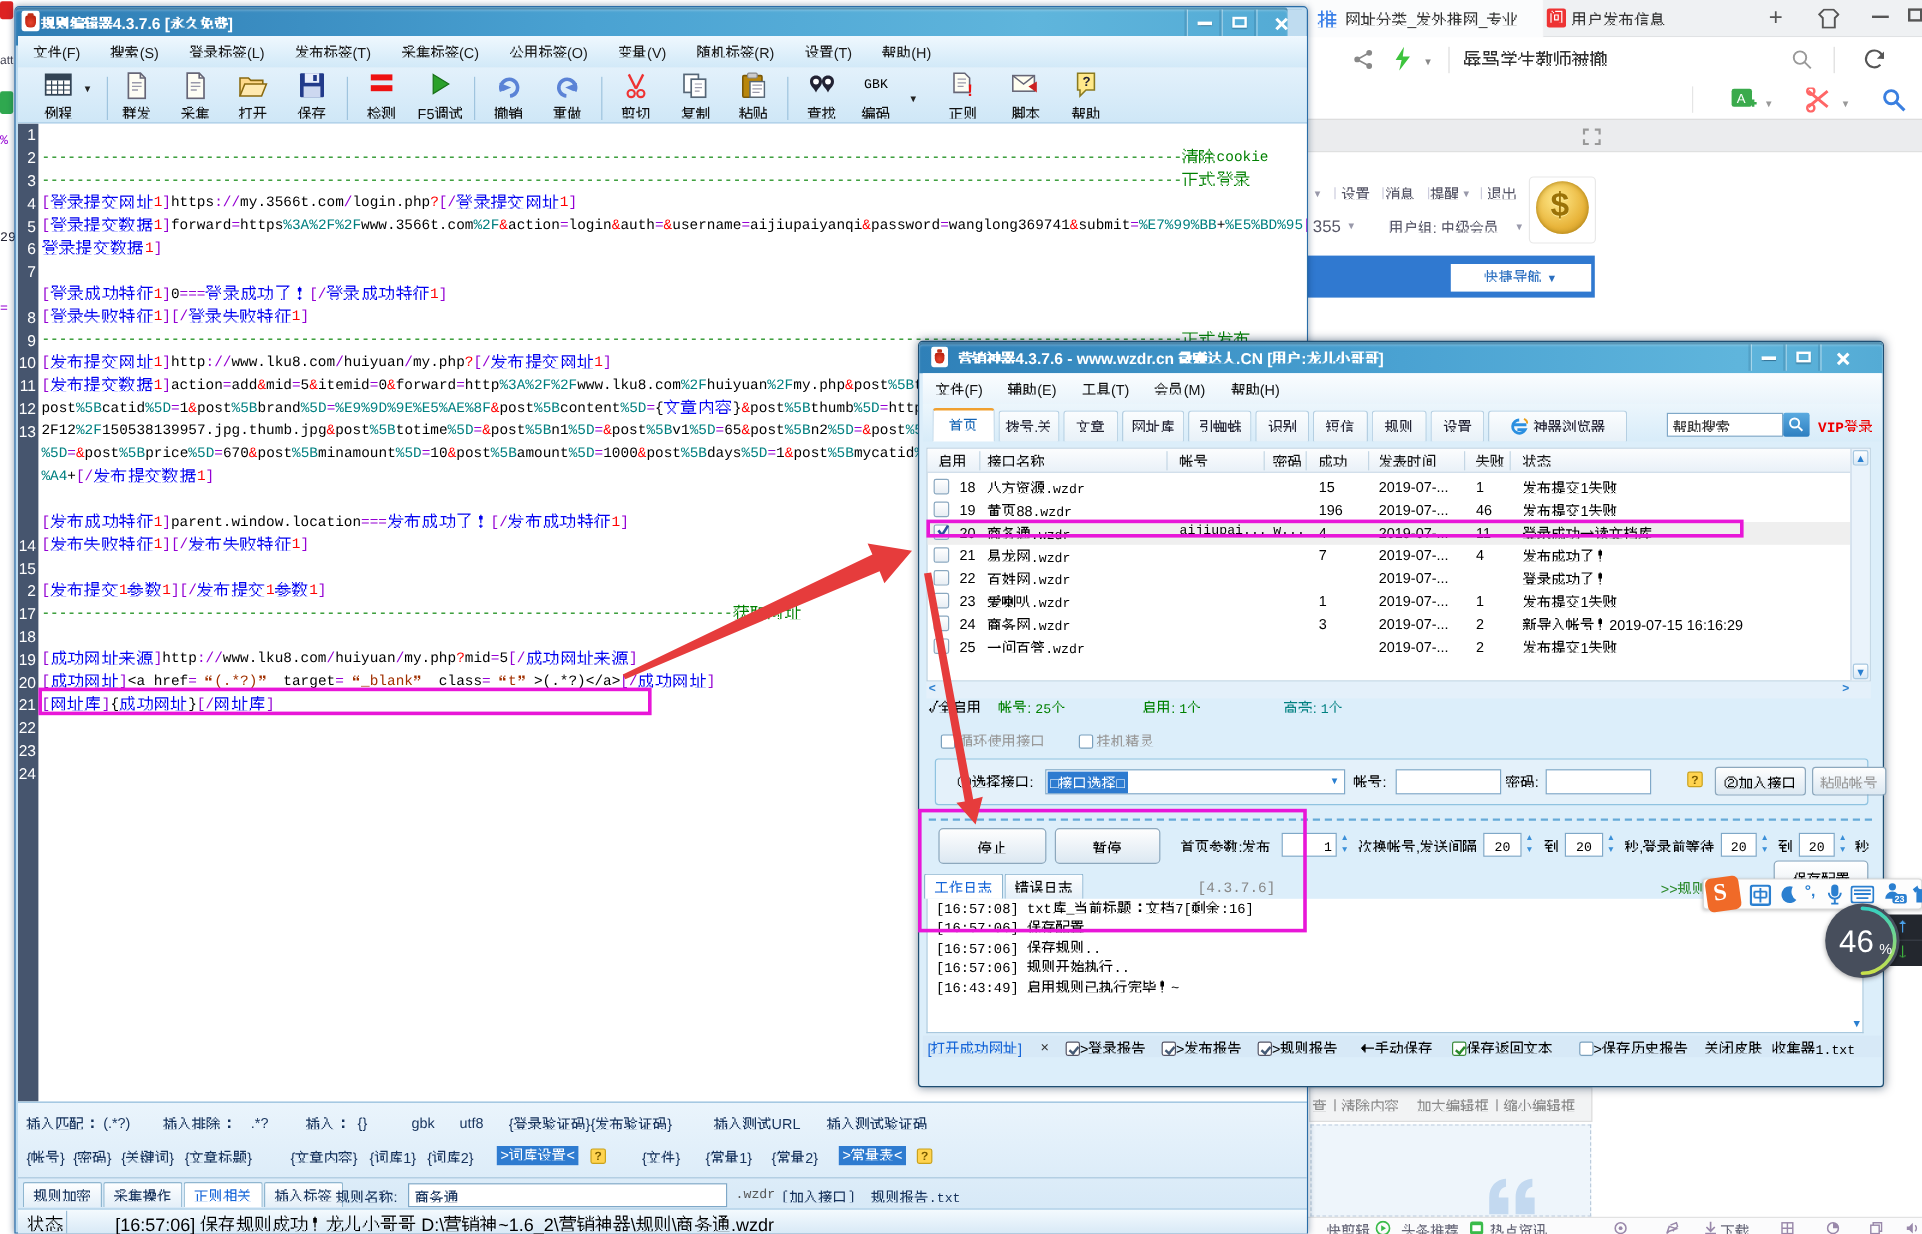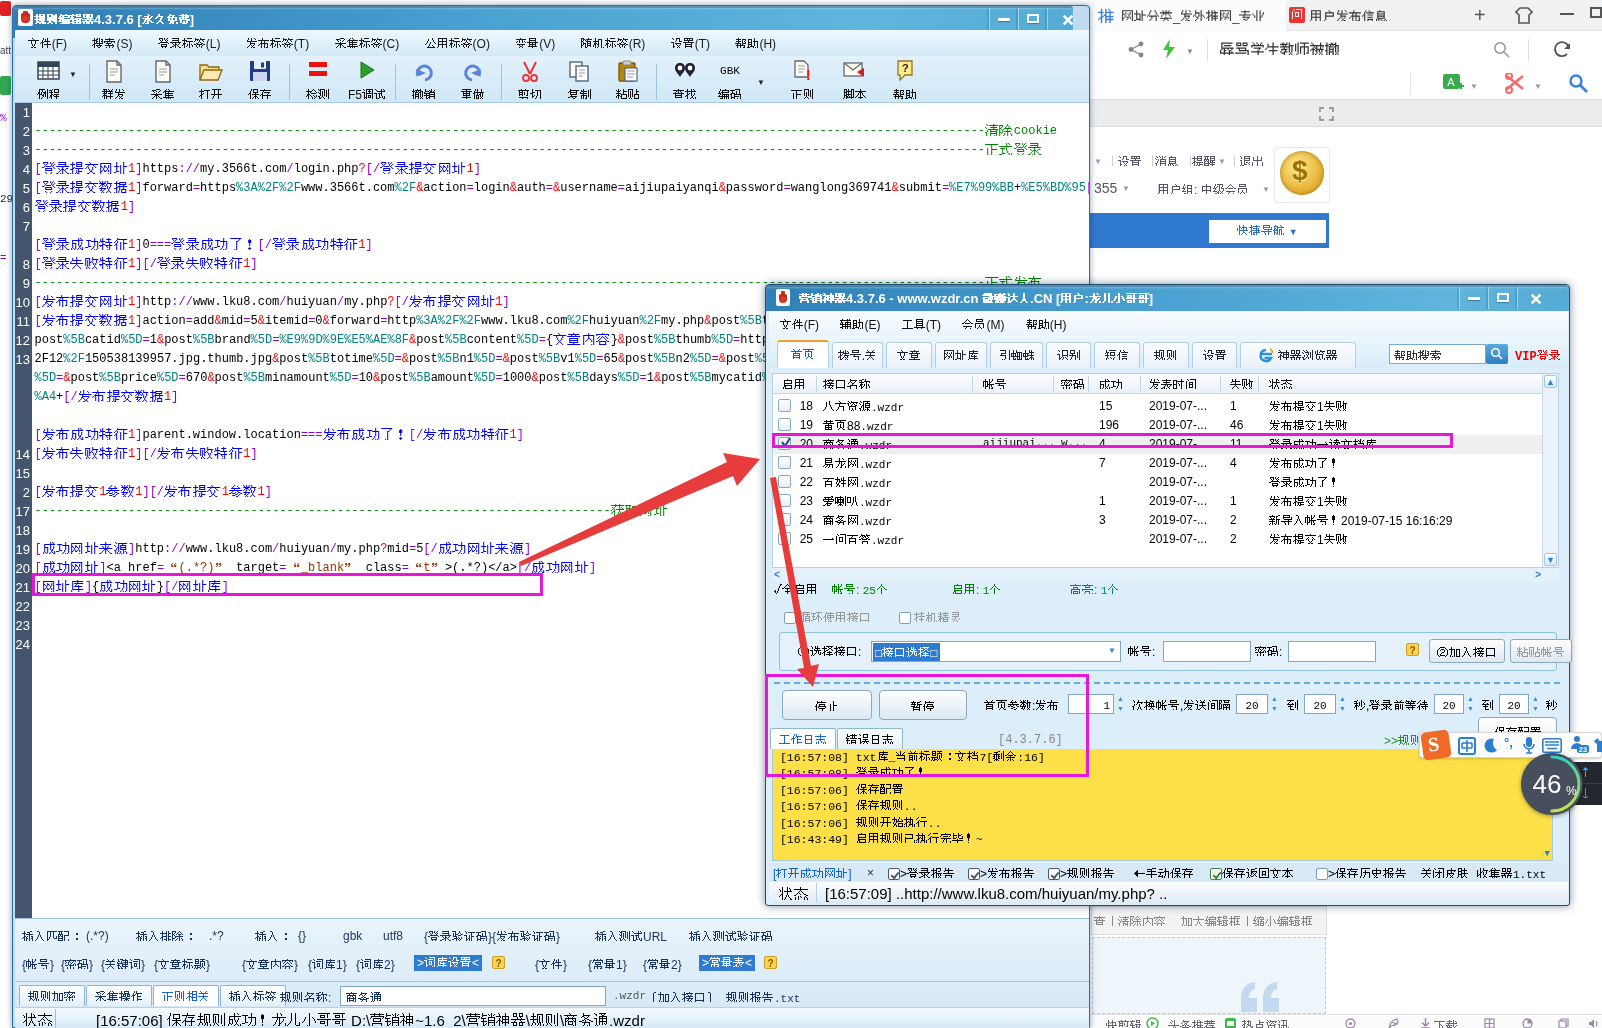--- a/index.html
+++ b/index.html
@@ -73,21 +73,21 @@
 .mcb{position:absolute;left:5px;top:2px;width:13px;height:13px;border:1px solid #8aa8c0;
  background:linear-gradient(#fff,#e8eef4);border-radius:2px}
 #vsb{position:absolute;right:0;top:0;width:16px;bottom:0;background:#eaf3fb;border-left:1px solid #c8d8e6}
 .sbtn{position:absolute;left:1px;width:13px;height:13px;color:#2a7fd0;text-align:center;line-height:12px;font-size:9px}
 #mkinfo{position:absolute;left:6px;top:297px;width:790px;height:16px;color:#000}
 #mkgroup{position:absolute;left:13px;top:347px;width:778px;height:39px;border:1px solid #8fc3e0;border-radius:3px;background:#e4f1fa}
 .inp{position:absolute;background:#fff;border:1px solid #7fa8c8;height:19px}
 .btn{position:absolute;border:1px solid #8da8bd;border-radius:3px;background:linear-gradient(#fefefe,#dce8f2);
  text-align:center;color:#000}
 .spin{position:absolute;width:11px;height:19px;font-size:7px;color:#3a8fd8;line-height:9.5px;text-align:center}
-#mklog{position:absolute;left:6px;top:464px;width:781px;height:112px;background:#fde047;border:1px solid #a8c8de;border-top:none}
+#mklog{position:absolute;left:6px;top:464px;width:781px;height:112px;background:#ffffff;border:1px solid #a8c8de;border-top:none}
 #mklog div{height:16.4px;line-height:16.4px;white-space:pre;font-family:"Liberation Mono",monospace;font-size:11.5px}
 #mkbottom{position:absolute;left:3px;top:578px;width:799px;height:18px;background:#d7e9f7;color:#000}
 #mkstatus{position:absolute;left:3px;top:597px;width:799px;height:22px;border-radius:0 0 2px 2px;
  background:linear-gradient(#fcfdfe,#dfeaf4);color:#000;font-size:15px}
 .ckb{display:inline-block;width:12px;height:12px;border:1px solid #7aa0bd;background:#fff;border-radius:2px;
  vertical-align:-2px;position:relative}
 .ckb.on:after{content:"";position:absolute;left:2px;top:0px;width:6px;height:3px;
  border-left:2px solid #2a8a2a;border-bottom:2px solid #2a8a2a;transform:translateY(3px) rotate(-50deg)}
 .ckb.on.dk:after{border-color:#455a75}
 
@@ -2411,33 +2411,20 @@
             <use href="#a："></use>
           </svg><svg class="q ga" viewBox="0 0 12 12">
             <use href="#a文"></use>
           </svg><svg class="q ga" viewBox="0 0 12 12">
             <use href="#a档"></use>
           </svg>7[<svg class="q ga" viewBox="0 0 12 12">
             <use href="#a剩"></use>
           </svg><svg class="q ga" viewBox="0 0 12 12">
             <use href="#a余"></use>
           </svg>:16]</div>
-  <div> [16:57:08] <svg class="q ga" viewBox="0 0 12 12">
-            <use href="#a登"></use>
-          </svg><svg class="q ga" viewBox="0 0 12 12">
-            <use href="#a录"></use>
-          </svg><svg class="q ga" viewBox="0 0 12 12">
-            <use href="#a成"></use>
-          </svg><svg class="q ga" viewBox="0 0 12 12">
-            <use href="#a功"></use>
-          </svg><svg class="q ga" viewBox="0 0 12 12">
-            <use href="#a了"></use>
-          </svg><svg class="q ga" viewBox="0 0 12 12">
-            <use href="#a！"></use>
-          </svg></div>
   <div> [16:57:06] <svg class="q ga" viewBox="0 0 12 12">
             <use href="#a保"></use>
           </svg><svg class="q ga" viewBox="0 0 12 12">
             <use href="#a存"></use>
           </svg><svg class="q ga" viewBox="0 0 12 12">
             <use href="#a配"></use>
           </svg><svg class="q ga" viewBox="0 0 12 12">
             <use href="#a置"></use>
           </svg></div>
   <div> [16:57:06] <svg class="q ga" viewBox="0 0 12 12">
@@ -2574,29 +2561,20 @@
           </svg><svg class="q ga" viewBox="0 0 12 12">
             <use href="#a肤"></use>
           </svg></div>
   <div class="abs" style="left:708px;top:3px"><svg class="q ga" viewBox="0 0 12 12">
             <use href="#a收"></use>
           </svg><svg class="q ga" viewBox="0 0 12 12">
             <use href="#a集"></use>
           </svg><svg class="q ga" viewBox="0 0 12 12">
             <use href="#a器"></use>
           </svg><i class="mono" style="font-size:11px">1.txt</i></div>
- </div>
- <div id="mkstatus">
-  <div class="abs" style="left:10px;top:3px"><svg class="q gd" viewBox="0 0 15 15">
-            <use href="#d状"></use>
-          </svg><svg class="q gd" viewBox="0 0 15 15">
-            <use href="#d态"></use>
-          </svg></div>
-  <div class="abs" style="left:47px;top:1px;width:1px;height:19px;background:#b5cde0"></div>
-  <div class="abs" style="left:56px;top:3px;font-family:'Liberation Sans',sans-serif">[16:57:09] ..http://www.lku8.com/huiyuan/my.php? ..</div>
  </div>
 </div>
 
 <div class="magbox" style="left:32px;top:573px;width:511px;height:23px"></div>
 <div class="magbox" style="left:772px;top:433px;width:681px;height:15px"></div>
 <div class="magbox" style="left:765px;top:674px;width:324px;height:103px"></div>
 <svg class="abs" style="left:0;top:0;z-index:65;pointer-events:none" width="1602" height="1028" viewBox="0 0 1602 1028">
  <path d="M519 562 L727 462 L723 453 L760 459 L737 486 L733 476 L521 566 Z" fill="#e63c3c"></path>
  <path d="M770 478 L804 668 L797 669 L813 687 L819 664 L811 666 L776 477 Z" fill="#e63c3c"></path>
 </svg>

